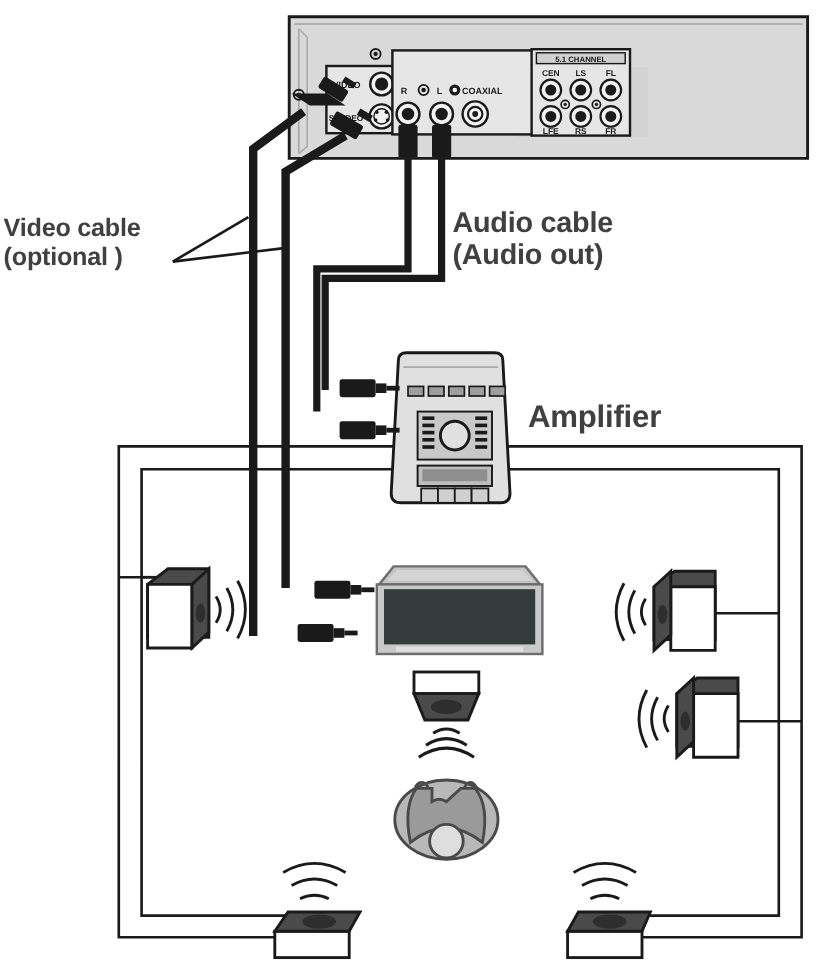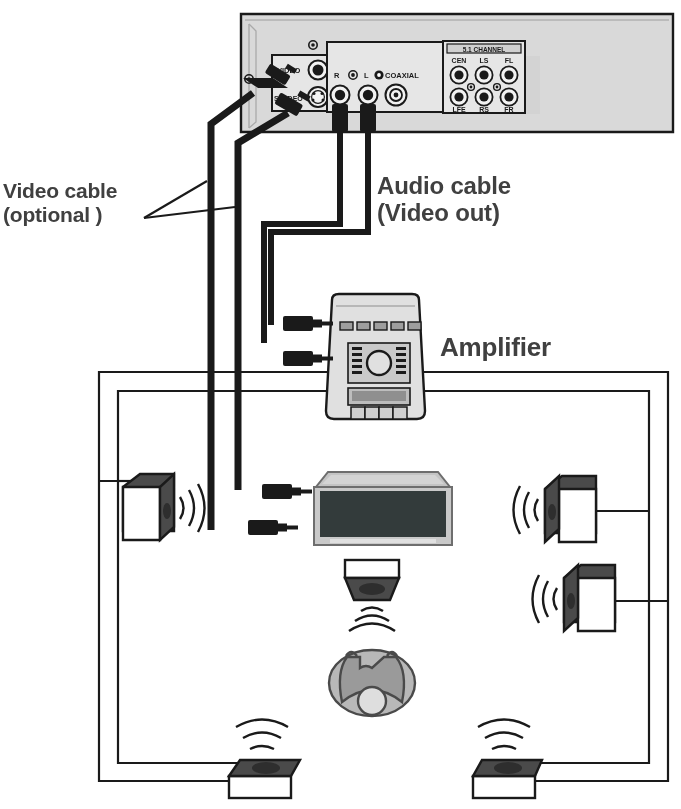--- a/index.html
+++ b/index.html
@@ -362,17 +362,17 @@
     <g fill="none" stroke="#1a1a1a" stroke-width="2.4">
       <path d="M 492 749 Q 504 743 516 749"></path>
       <path d="M 485 738 Q 504 727 523 738"></path>
       <path d="M 478 727 Q 504 712 530 727"></path>
     </g>
 
   </svg>
 
   <div class="lbl" id="label-video-cable"><span>Video cable</span><br><span>(optional )</span></div>
 
-  <div class="lbl" id="label-audio-cable"><span>Audio cable</span><br><span>(Video out)</span></div>
+  <div class="lbl" id="label-audio-cable"><span>Audio cable</span><br><span>(Audio out)</span></div>
 
   <div class="lbl" id="label-amplifier">Amplifier</div>
 
 </div>
 
 </body></html>

